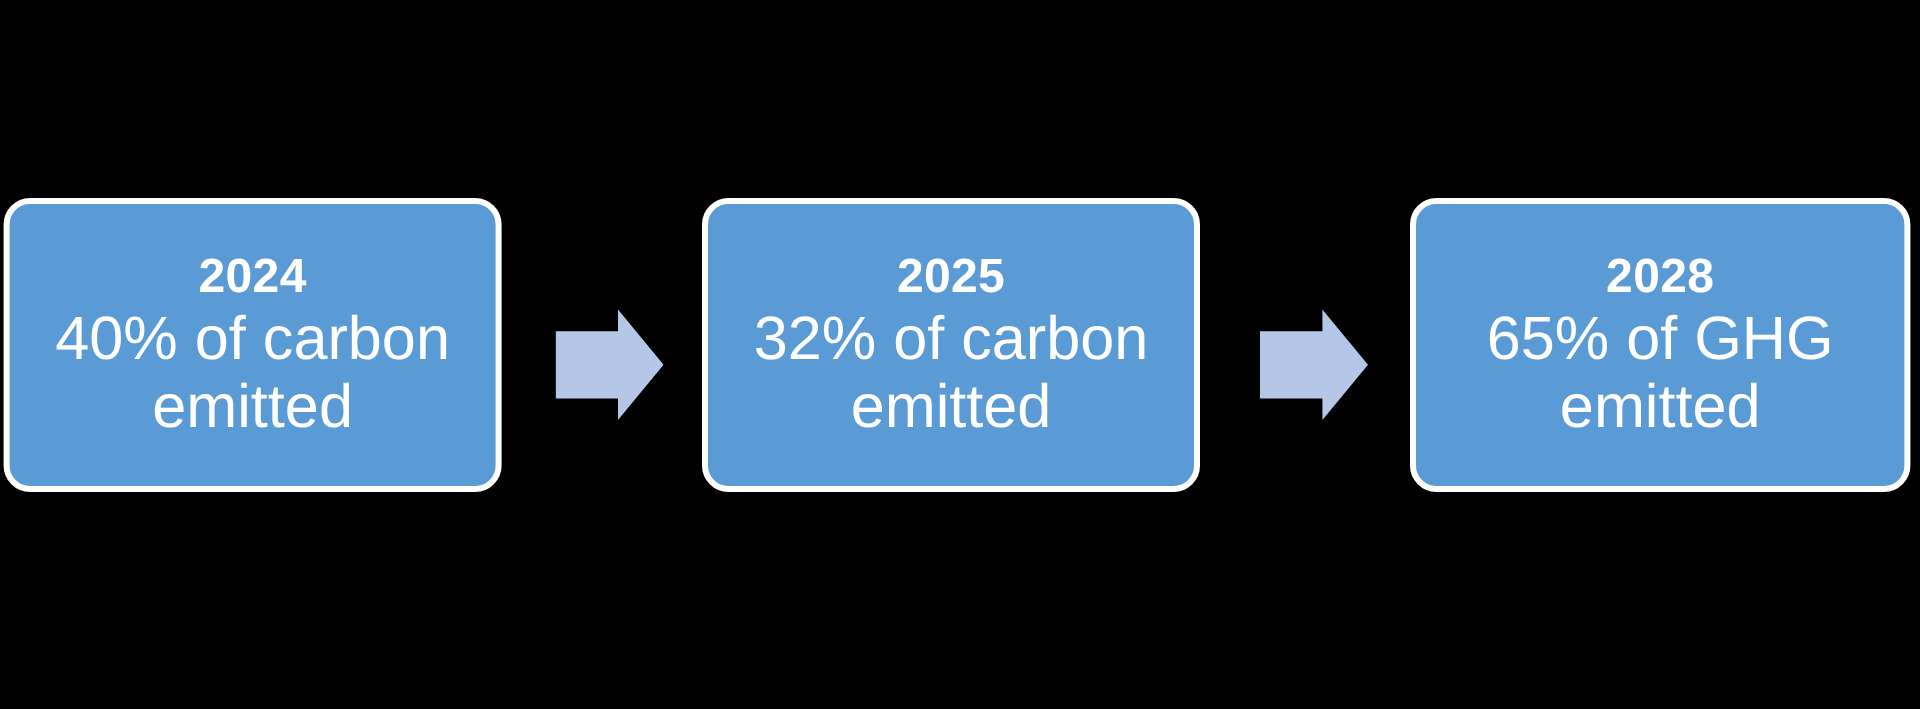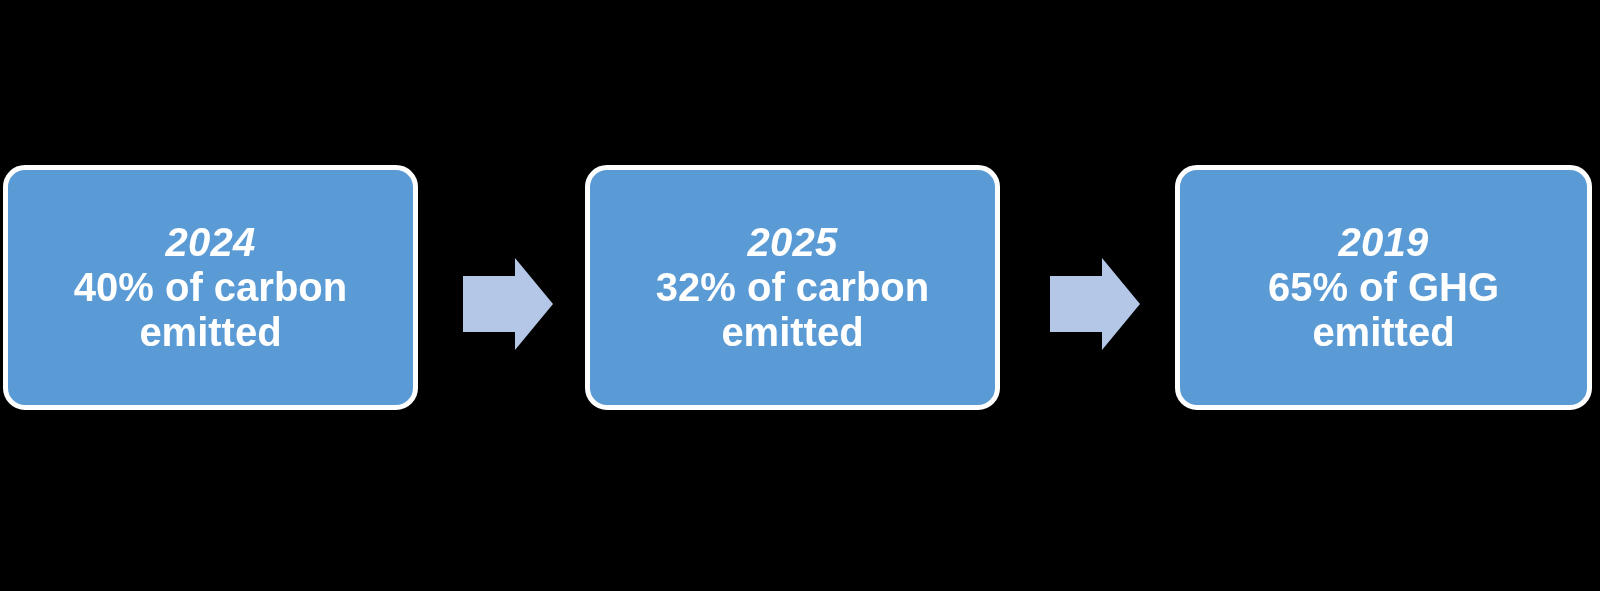--- a/index.html
+++ b/index.html
@@ -33,25 +33,24 @@
     text-align: center;
     color: #FFFFFF;
     line-height: 1.12;
     padding: 0 6px;
   }
   .stage-box .year {
     font-size: 40px;
     font-weight: bold;
     letter-spacing: 0.3px;
     white-space: nowrap;
-    font-style: italic;
   }
   .stage-box .detail {
-    font-size: 40px;
-    font-weight: bold;
+    font-size: 51px;
+    font-weight: normal;
     white-space: nowrap;
   }
   #box-1 { left: 3px;    width: 415px; }
   #box-2 { left: 585px;  width: 415px; }
   #box-3 { left: 1175px; width: 417px; }
 
   .flow-arrow {
     position: absolute;
     top: 258px;
     width: 90px;
@@ -84,18 +83,18 @@
     <div class="detail">emitted</div>
   </div>
 
   <div class="flow-arrow" id="arrow-2">
     <svg viewBox="0 0 90 92" preserveAspectRatio="none" aria-hidden="true">
       <polygon points="0,18 52,18 52,0 90,46 52,92 52,74 0,74" fill="#B4C7E7"></polygon>
     </svg>
   </div>
 
   <div class="stage-box" id="box-3">
-    <div class="year">2019</div>
+    <div class="year">2028</div>
     <div class="detail">65% of GHG</div>
     <div class="detail">emitted</div>
   </div>
 
 </div>
 
 </body></html>

